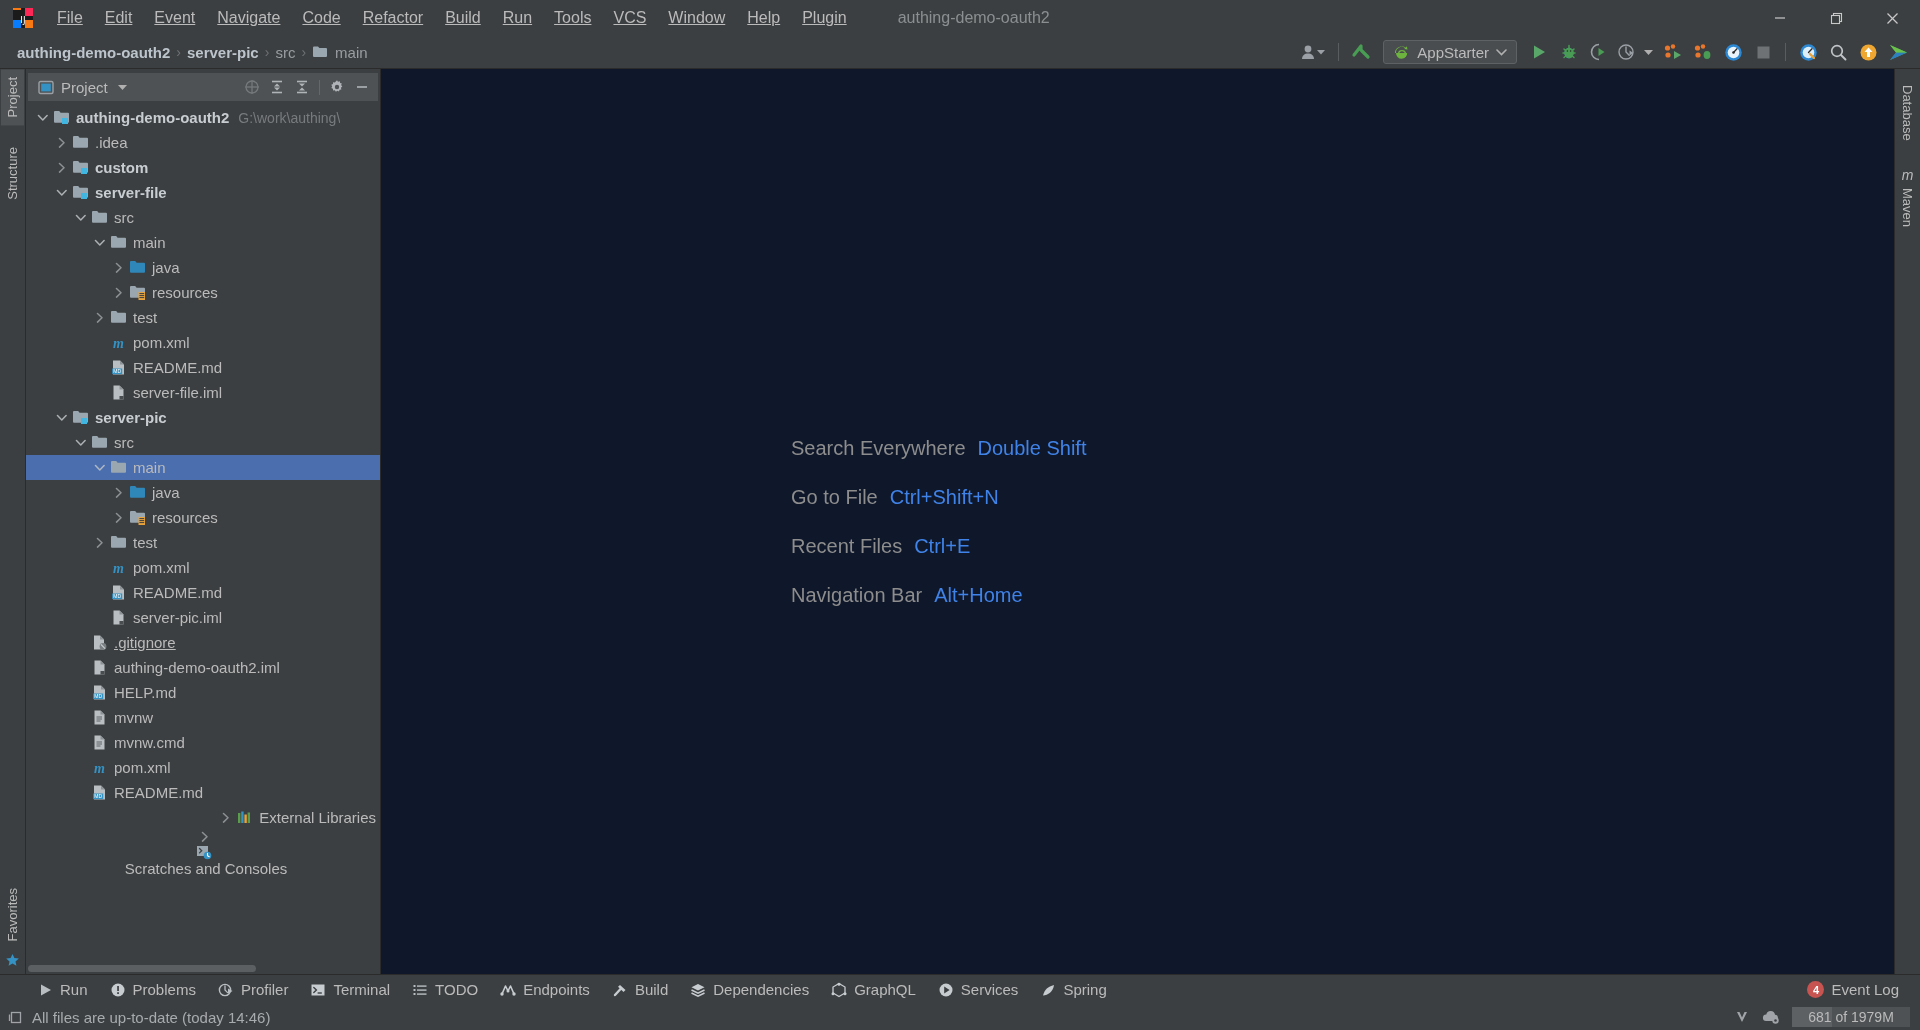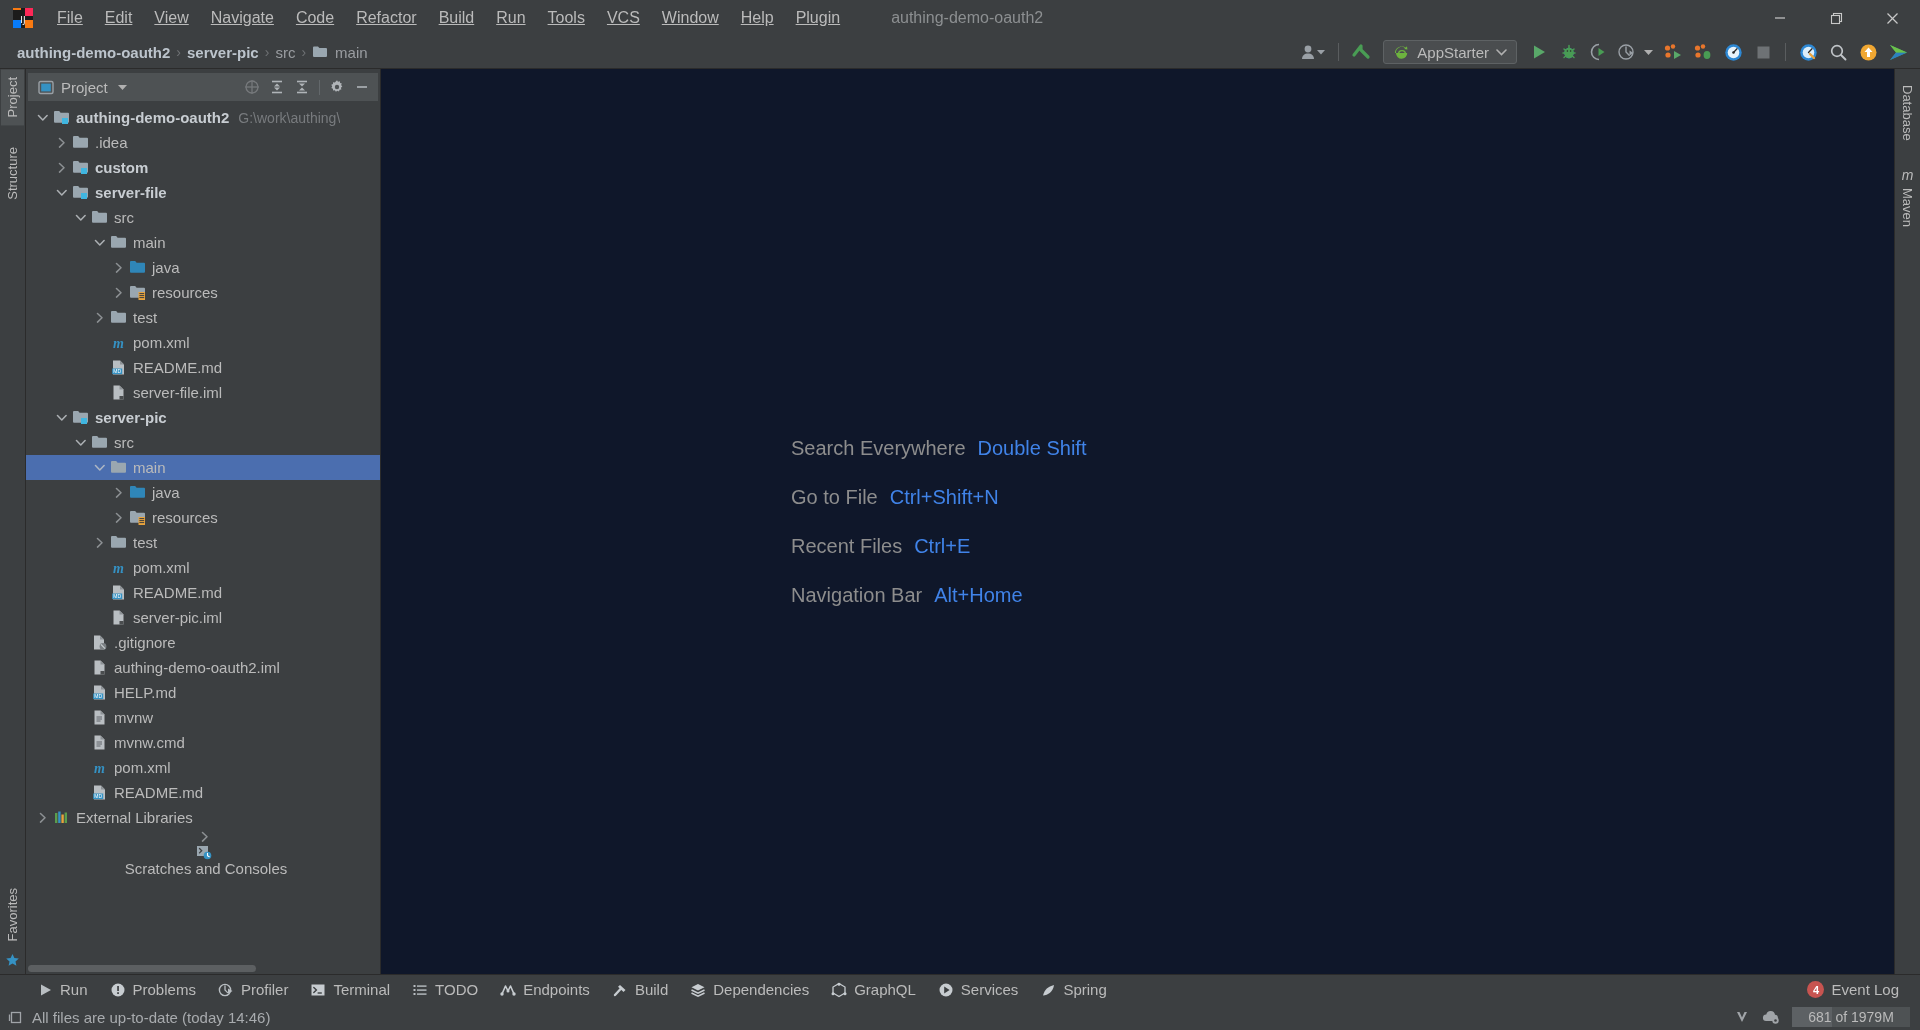--- a/index.html
+++ b/index.html
@@ -242,21 +242,21 @@
       <rect x="1" y="1" width="20" height="20" rx="2" fill="#1b1b1b"></rect>
       <path d="M1 3 L1 1 L9 1 L9 3 Z" fill="#f97a12"></path>
       <path d="M13 1 L21 1 L21 9 L13 9 Z" fill="#fe2857"></path>
       <path d="M1 13 L9 13 L9 21 L1 21 Z" fill="#087cfa"></path>
       <path d="M13 13 L21 13 L21 21 L13 21 Z" fill="#f97a12"></path>
       <text x="11" y="16" font-size="9" fill="#fff" text-anchor="middle" font-family="DejaVu Sans">IJ</text>
     </svg>
   </span>
   <span class="menu-item"><u>File</u></span>
   <span class="menu-item"><u>Edit</u></span>
-  <span class="menu-item"><u>View</u></span>
+  <span class="menu-item"><u>Event</u></span>
   <span class="menu-item"><u>Navigate</u></span>
   <span class="menu-item"><u>Code</u></span>
   <span class="menu-item"><u>Refactor</u></span>
   <span class="menu-item"><u>Build</u></span>
   <span class="menu-item"><u>Run</u></span>
   <span class="menu-item"><u>Tools</u></span>
   <span class="menu-item"><u>VCS</u></span>
   <span class="menu-item"><u>Window</u></span>
   <span class="menu-item"><u>Help</u></span>
   <span class="menu-item"><u>Plugin</u></span>
@@ -796,21 +796,21 @@
           </span>
           <span class="ic">
             <svg width="17" height="17" viewBox="0 0 17 17">
               <path d="M3.5 1.5h6l4 4v10h-10z" fill="#b9bec2"></path>
               <path d="M9.5 1.5l4 4h-4z" fill="#8d9296"></path>
               <rect x="9.5" y="12" width="4" height="3.5" fill="#4a4d4f"></rect>
             </svg>
           </span>
           <span class="lbl">server-pic.iml</span>
         </div>
-        <div class="row" style="padding-left: 48px;">
+        <div class="row" style="padding-left: 48px; text-decoration: underline;">
           <span class="arrow empty">
             <svg width="13" height="13" viewBox="0 0 13 13">
               <path d="M4.5 2.5L9 6.8l-4.5 4.3" stroke="#9b9fa2" stroke-width="1.5" fill="none" stroke-linecap="round" stroke-linejoin="round"></path>
             </svg>
           </span>
           <span class="ic">
             <svg width="17" height="17" viewBox="0 0 17 17">
               <path d="M3 1.5h6l4 4v10H3z" fill="#b9bec2"></path>
               <path d="M9 1.5l4 4h-4z" fill="#8d9296"></path>
               <circle cx="12" cy="12.5" r="3.4" fill="#7a7f83"></circle>
@@ -906,21 +906,21 @@
           <span class="ic">
             <svg width="17" height="17" viewBox="0 0 17 17">
               <path d="M3 1.5h7l4 4v10H3z" fill="#b9bec2"></path>
               <path d="M10 1.5l4 4h-4z" fill="#8d9296"></path>
               <rect x="2.2" y="9.5" width="10" height="5.6" fill="#3592c4"></rect>
               <text x="7.2" y="14" font-size="5" fill="#fff" text-anchor="middle" font-family="Liberation Sans, sans-serif">MD</text>
             </svg>
           </span>
           <span class="lbl">README.md</span>
         </div>
-        <div class="row" style="padding-left: 10px;">
+        <div class="row" style="padding-left: 10px; justify-content: flex-end;">
           <span class="arrow">
             <svg width="13" height="13" viewBox="0 0 13 13">
               <path d="M4.5 2.5L9 6.8l-4.5 4.3" stroke="#9b9fa2" stroke-width="1.5" fill="none" stroke-linecap="round" stroke-linejoin="round"></path>
             </svg>
           </span>
           <span class="ic">
             <svg width="17" height="17" viewBox="0 0 17 17">
               <rect x="2" y="4" width="2.4" height="10" fill="#5a9e4d"></rect>
               <rect x="5.2" y="2.5" width="2.4" height="11.5" fill="#3592c4"></rect>
               <rect x="8.4" y="5.5" width="2.4" height="8.5" fill="#e8a33d"></rect>

